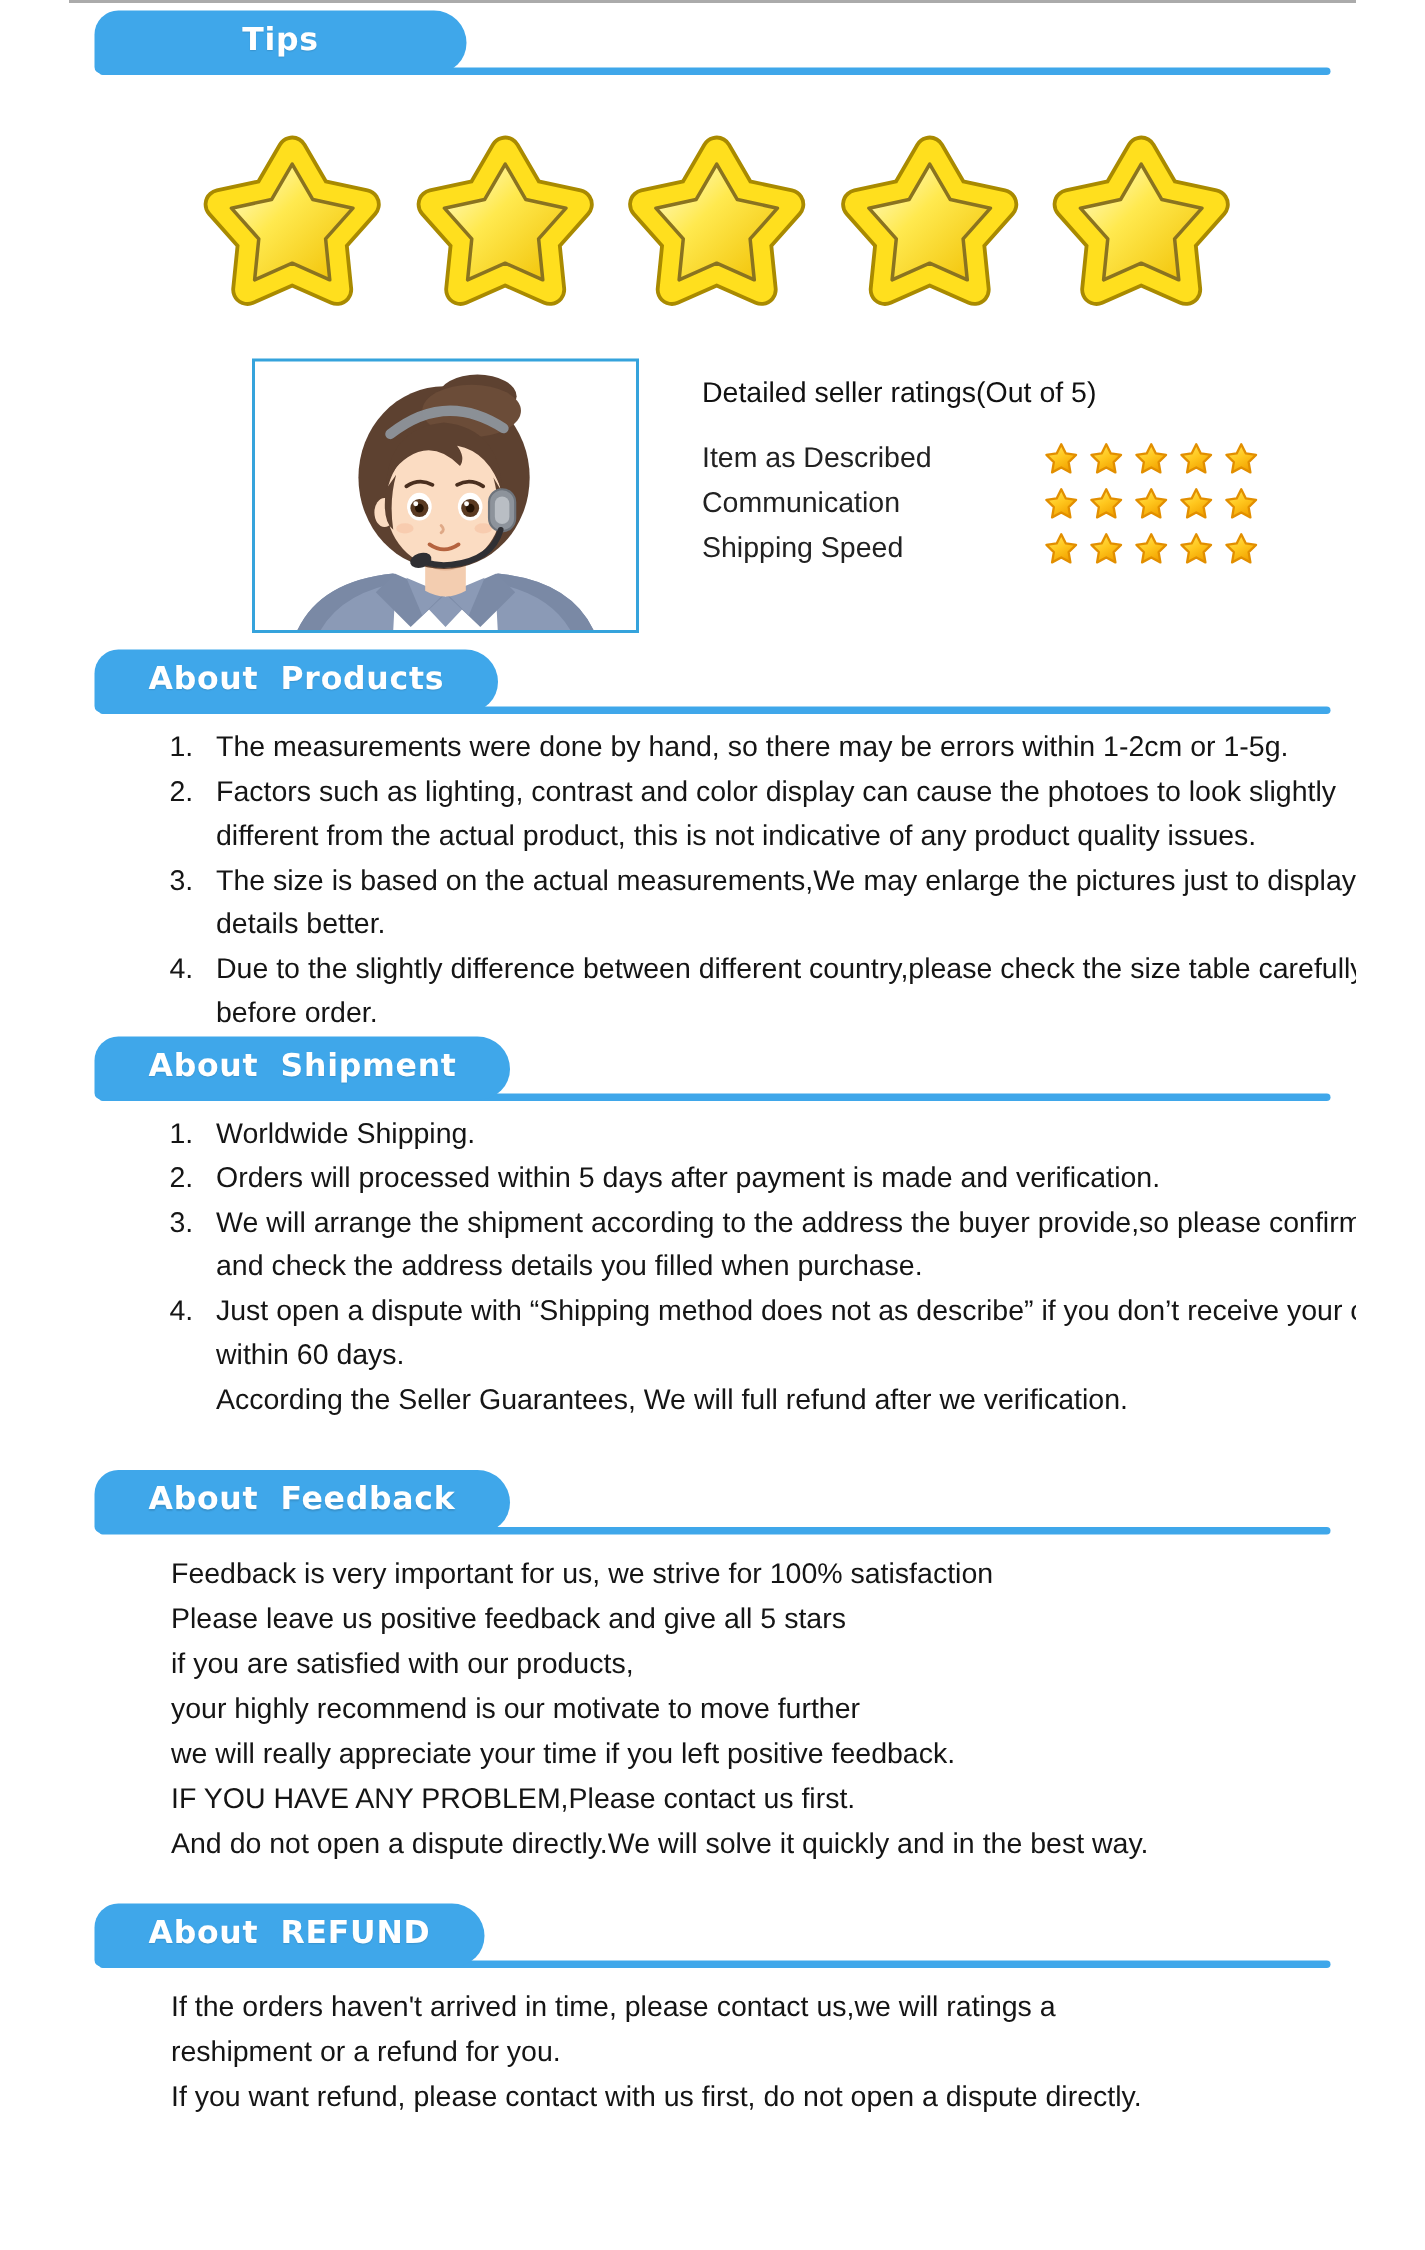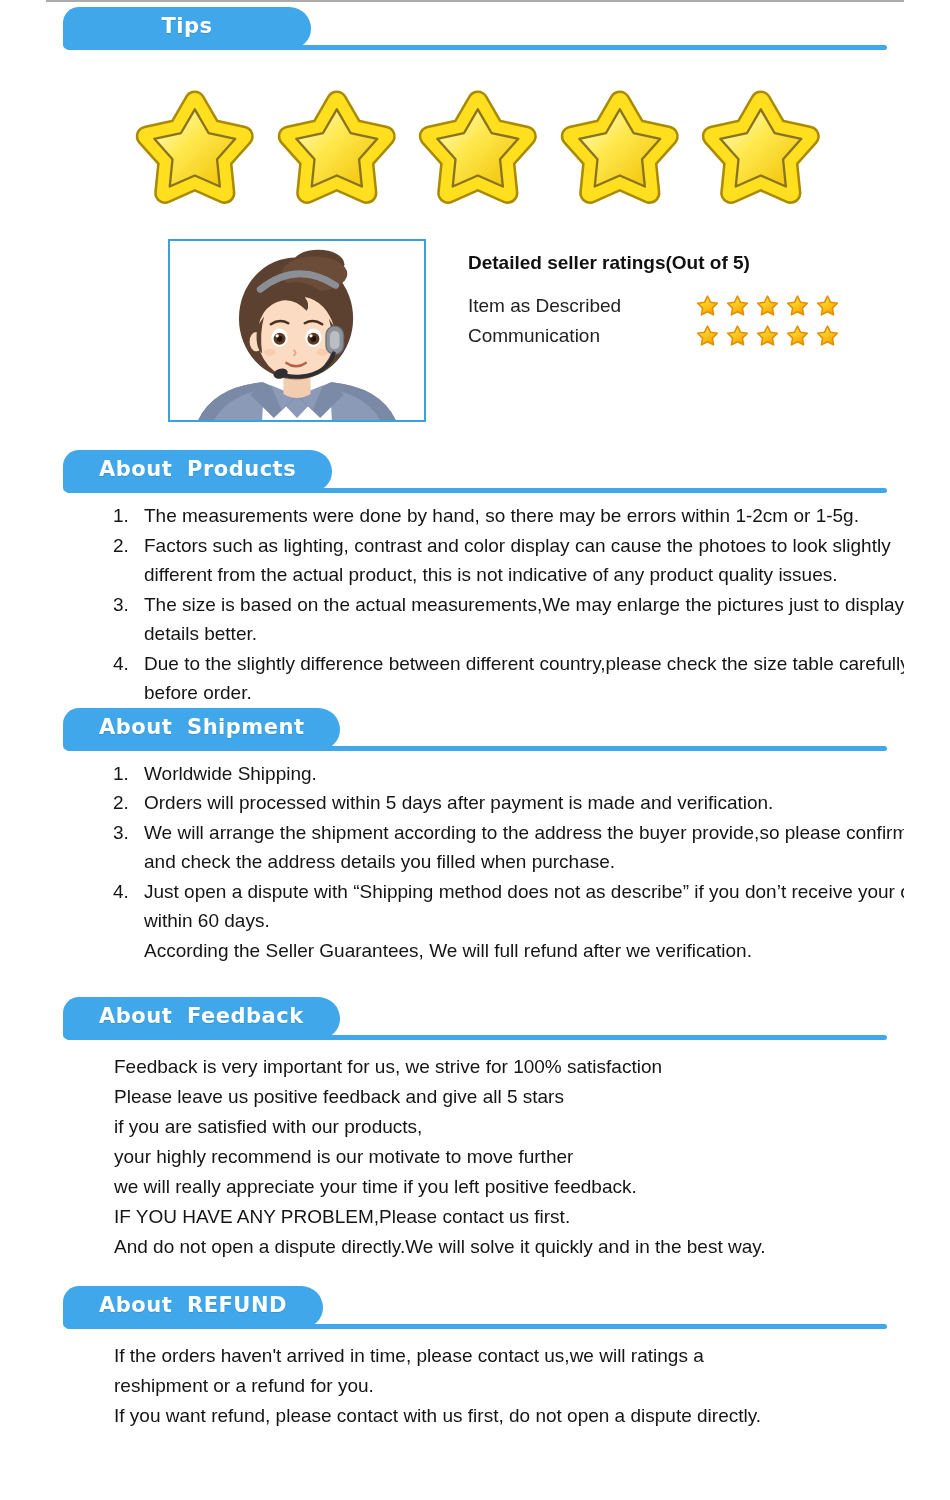--- a/index.html
+++ b/index.html
@@ -30,37 +30,37 @@
 
   
   .big-stars{display:flex;justify-content:space-between;align-items:center;margin:36px 72px 0 78px;height:132px;}
   .big-star{width:158px;height:132px;}
 
   
   .ratings{display:flex;margin:21px 0 0 122px;}
   .agent-box{width:258px;height:183px;border:2px solid var(--border-blue);background:#fff;flex-shrink:0;}
   .agent-box svg{display:block;width:100%;height:100%;}
   .ratings-panel{margin-left:42px;padding-top:13px;}
-  .ratings-title{font-size:19px;font-weight:bold;color:#111;margin-bottom:17px;}
+  .ratings-title{font-size:19px;font-weight:normal;color:#111;margin-bottom:17px;}
   .rating-row{display:flex;align-items:center;height:30px;}
   .rating-label{width:225px;font-size:19px;color:#222;}
   .rating-stars{display:flex;gap:1px;}
   .small-star{width:29px;height:27px;}
 
   
   .nlist{list-style:none;margin:8px 0 0 67px;width:832px;font-size:19px;line-height:29.5px;color:#151515;}
   .nlist li{display:flex;}
   .nlist .num{width:31px;flex-shrink:0;}
   .nlist .itext{flex:1;}
   .inote{margin-top:0;}
 
   
   .plines{margin:12px 0 0 68px;font-size:19px;line-height:30px;color:#151515;}
 
-  .mt-products{margin-top:28px;}
+  .mt-products{margin-top:11px;}
   .mt-shipment{}
   .mt-feedback{margin-top:32px;}
   .mt-refund{margin-top:24px;padding-left:48px;}
 </style>
 </head>
 <body>
 
 <svg width="0" height="0" style="position:absolute" aria-hidden="true">
   <defs>
     <linearGradient id="gBig" x1="0" y1="0" x2="1" y2="1">
@@ -202,20 +202,40 @@
               <use href="#small-star-sym"></use>
             </svg>
             <svg class="small-star" viewBox="0 0 100 104">
               <use href="#small-star-sym"></use>
             </svg>
             <svg class="small-star" viewBox="0 0 100 104">
               <use href="#small-star-sym"></use>
             </svg>
           </span>
       </div>
+      <div class="rating-row">
+        <span class="rating-label">Shipping Speed</span>
+        <span class="rating-stars">
+            <svg class="small-star" viewBox="0 0 100 104">
+              <use href="#small-star-sym"></use>
+            </svg>
+            <svg class="small-star" viewBox="0 0 100 104">
+              <use href="#small-star-sym"></use>
+            </svg>
+            <svg class="small-star" viewBox="0 0 100 104">
+              <use href="#small-star-sym"></use>
+            </svg>
+            <svg class="small-star" viewBox="0 0 100 104">
+              <use href="#small-star-sym"></use>
+            </svg>
+            <svg class="small-star" viewBox="0 0 100 104">
+              <use href="#small-star-sym"></use>
+            </svg>
+          </span>
+      </div>
     </div>
   </div>
 
   <section class="banner-row mt-products">
     <div class="tab-line"></div>
     <div class="tab">
       <span>About Products</span>
     </div>
   </section>
   <ol class="nlist">

